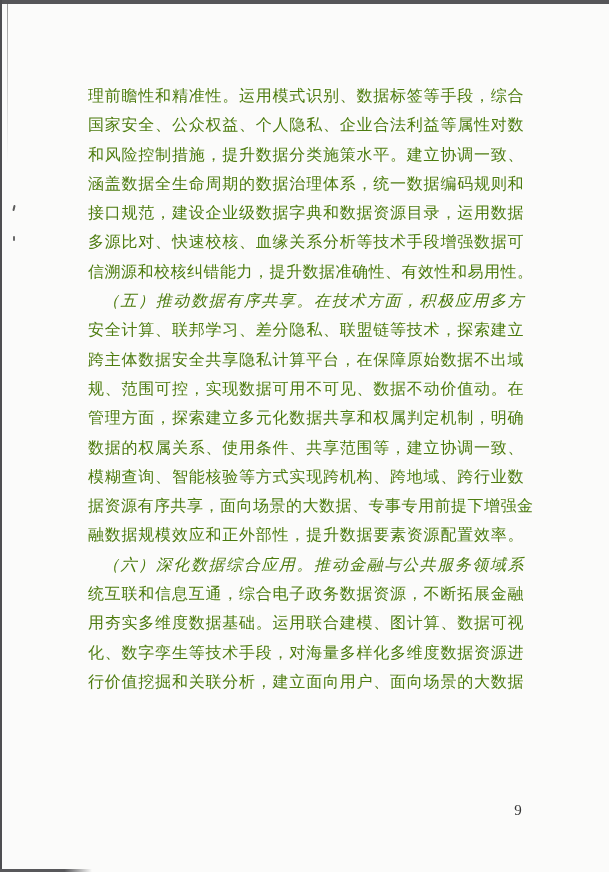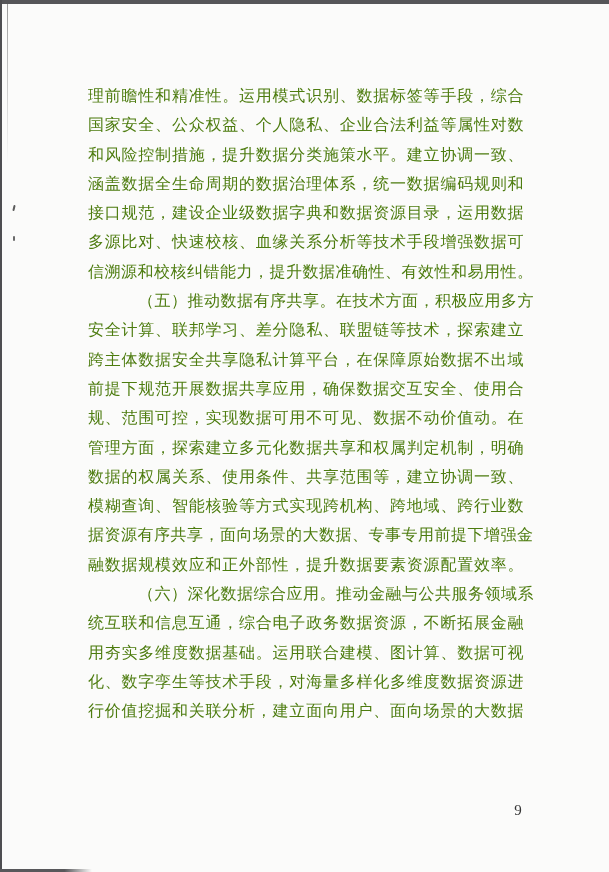--- a/index.html
+++ b/index.html
@@ -66,21 +66,22 @@
     font-size: 16px;
     line-height: 29.3px;
     color: #4d7c0f;
     white-space: nowrap;
     text-align: justify;
     text-align-last: justify;
     text-justify: inter-character;
     letter-spacing: 0.5px;
   }
   .text-line.indent {
-    margin-left: 50px;
+    margin-left: 15px;
+    font-style: italic;
   }
   .page-number {
     position: absolute;
     left: 508px;
     top: 802px;
     width: 20px;
     font-size: 15px;
     color: #353535;
     text-align: center;
   }
@@ -101,21 +102,20 @@
     <div class="text-line">理前瞻性和精准性。运用模式识别、数据标签等手段，综合</div>
     <div class="text-line">国家安全、公众权益、个人隐私、企业合法利益等属性对数</div>
     <div class="text-line">和风险控制措施，提升数据分类施策水平。建立协调一致、</div>
     <div class="text-line">涵盖数据全生命周期的数据治理体系，统一数据编码规则和</div>
     <div class="text-line">接口规范，建设企业级数据字典和数据资源目录，运用数据</div>
     <div class="text-line">多源比对、快速校核、血缘关系分析等技术手段增强数据可</div>
     <div class="text-line">信溯源和校核纠错能力，提升数据准确性、有效性和易用性。</div>
     <div class="text-line indent">（五）推动数据有序共享。在技术方面，积极应用多方</div>
     <div class="text-line">安全计算、联邦学习、差分隐私、联盟链等技术，探索建立</div>
     <div class="text-line">跨主体数据安全共享隐私计算平台，在保障原始数据不出域</div>
-    <div class="text-line">前提下规范开展数据共享应用，确保数据交互安全、使用合</div>
     <div class="text-line">规、范围可控，实现数据可用不可见、数据不动价值动。在</div>
     <div class="text-line">管理方面，探索建立多元化数据共享和权属判定机制，明确</div>
     <div class="text-line">数据的权属关系、使用条件、共享范围等，建立协调一致、</div>
     <div class="text-line">模糊查询、智能核验等方式实现跨机构、跨地域、跨行业数</div>
     <div class="text-line">据资源有序共享，面向场景的大数据、专事专用前提下增强金</div>
     <div class="text-line">融数据规模效应和正外部性，提升数据要素资源配置效率。</div>
     <div class="text-line indent">（六）深化数据综合应用。推动金融与公共服务领域系</div>
     <div class="text-line">统互联和信息互通，综合电子政务数据资源，不断拓展金融</div>
     <div class="text-line">用夯实多维度数据基础。运用联合建模、图计算、数据可视</div>
     <div class="text-line">化、数字孪生等技术手段，对海量多样化多维度数据资源进</div>

